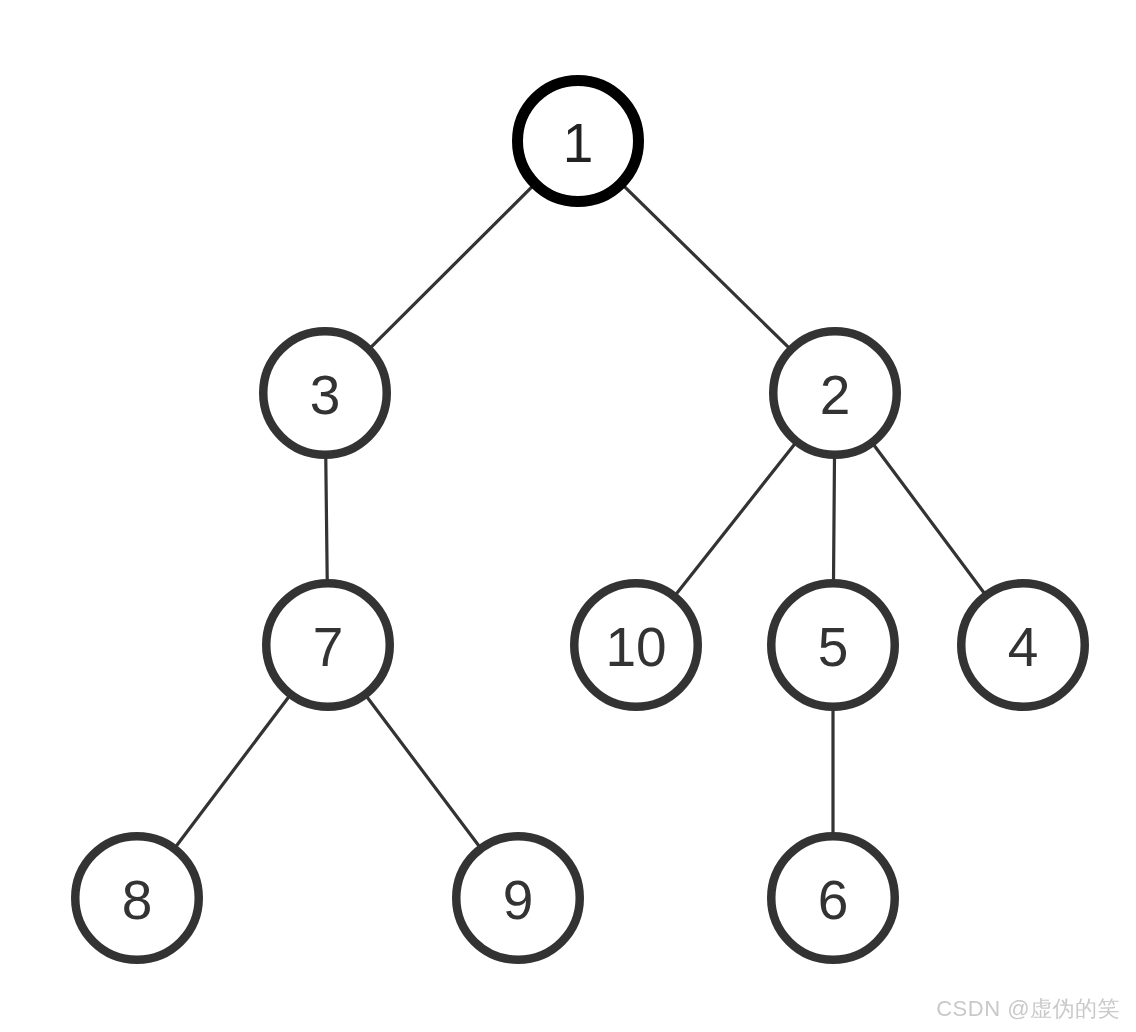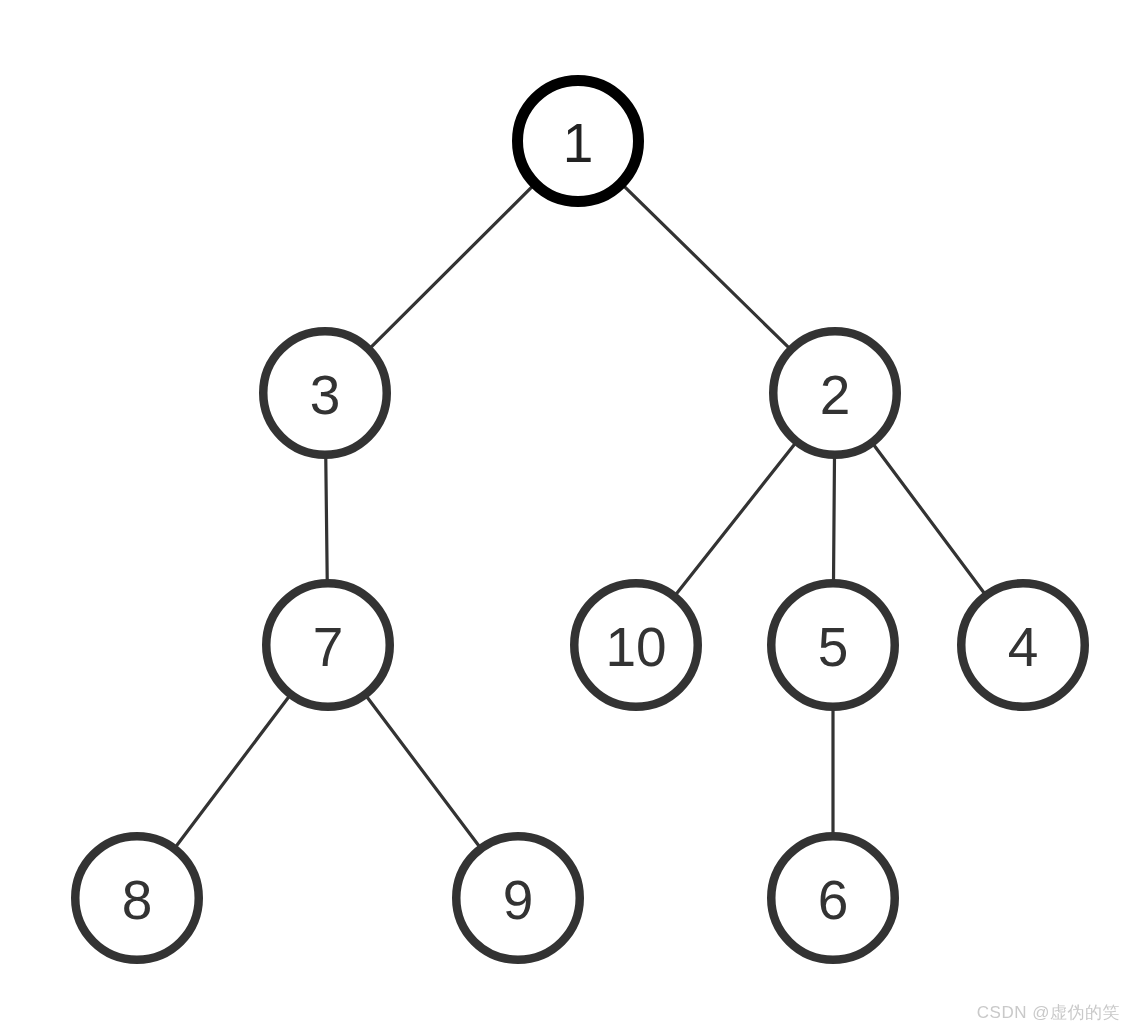--- a/index.html
+++ b/index.html
@@ -45,21 +45,21 @@
     dominant-baseline: central;
   }
   .node-label.root {
     fill: #222222;
   }
   .watermark {
     position: absolute;
     right: 16px;
     bottom: 8px;
     color: #c9c9c9;
-    font-size: 17px;
+    font-size: 22px;
     font-family: "Liberation Sans", sans-serif;
     letter-spacing: 0.5px;
     white-space: nowrap;
     margin-top: 20px;
   }
 </style>
 </head>
 <body>
 
 <svg id="tree-canvas" viewBox="0 0 1136 1032">

